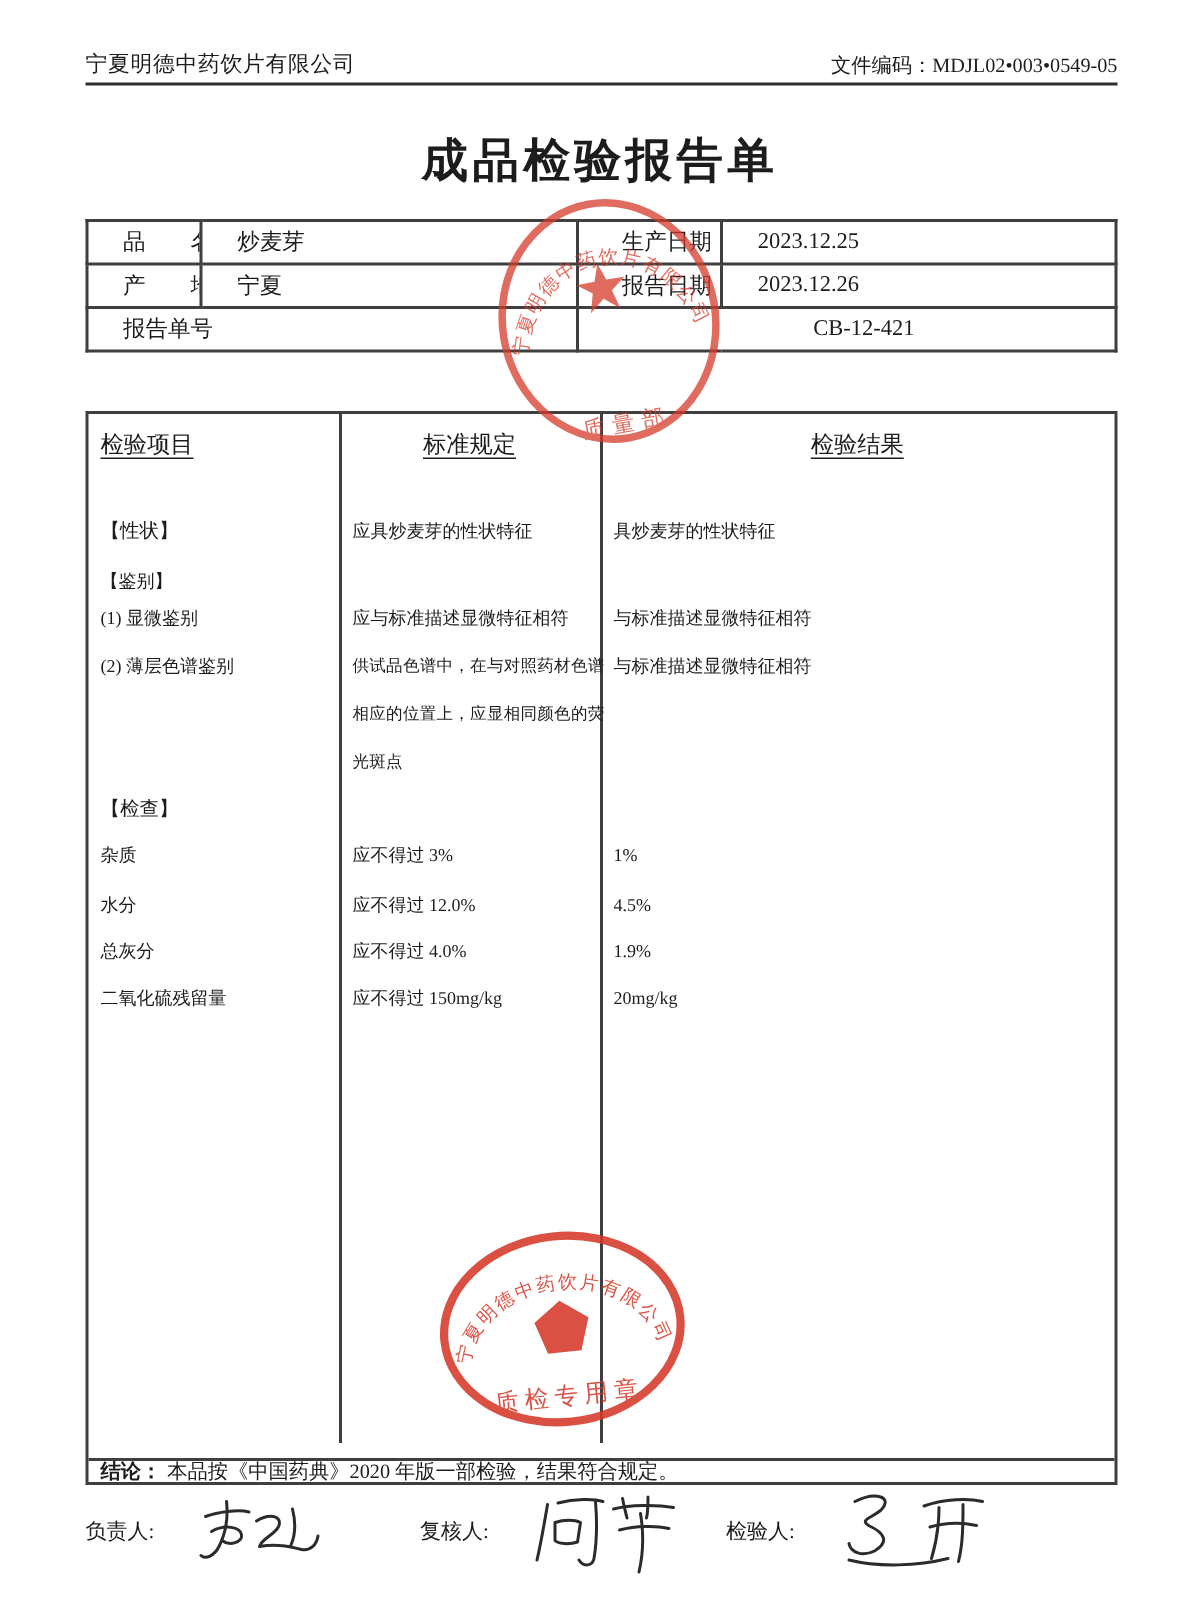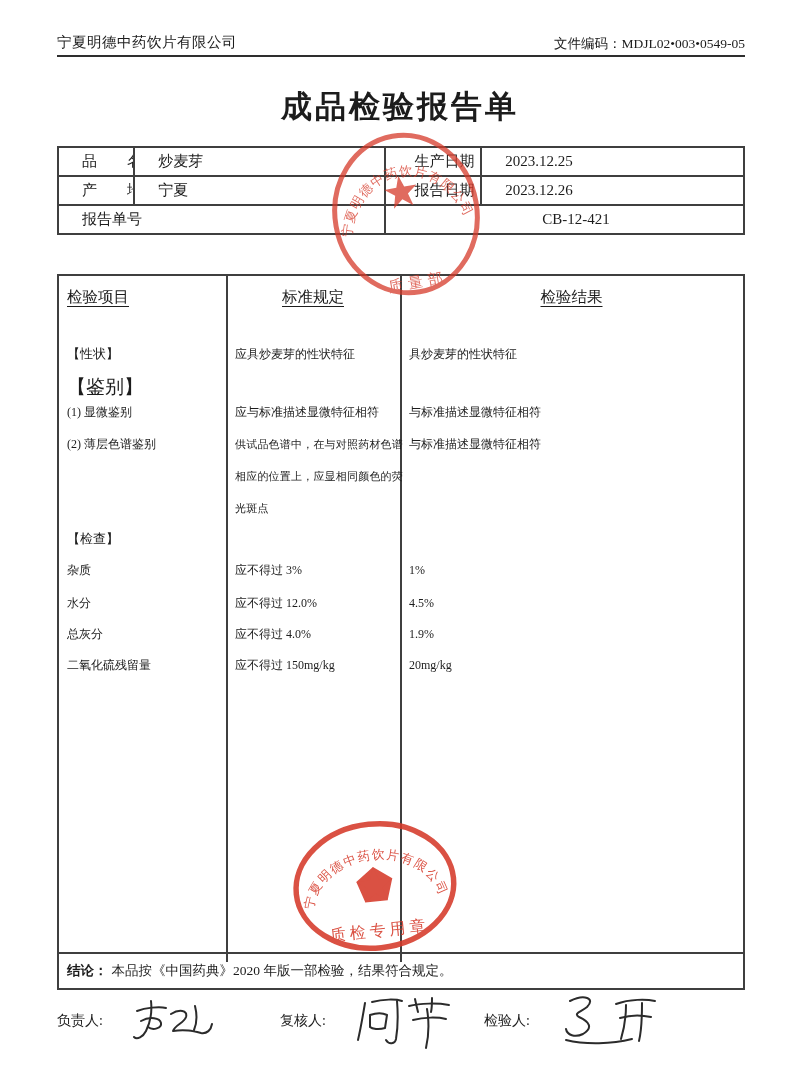--- a/index.html
+++ b/index.html
@@ -23,21 +23,21 @@
   
   .t2{left:57px;top:274px;width:684px;height:712px;border:2px solid #3f3f3f;}
   .vline{position:absolute;top:0;width:2px;height:686px;background:#3f3f3f;}
   .v1{left:167px;} .v2{left:341px;}
   .ln{position:absolute;white-space:nowrap;font-size:12px;line-height:16px;}
   .hd{font-size:15.5px;text-decoration:underline;text-underline-offset:4px;}
   .c1{left:8px;} .c2{left:176px;} .c3{left:350px;}
   .hc2{left:167px;width:174px;text-align:center;}
   .hc3{left:341px;width:343px;text-align:center;}
   .wrapstd{position:absolute;left:176px;top:152px;width:168px;font-size:11px;line-height:32px;letter-spacing:0.2px;white-space:normal;}
-  .concl{position:absolute;left:0;bottom:0;width:100%;height:36px;border-top:2px solid #3f3f3f;
+  .concl{position:absolute;left:0;bottom:0;width:100%;height:16px;border-top:2px solid #3f3f3f;
          font-size:13.5px;display:flex;align-items:center;padding-left:8px;box-sizing:border-box;white-space:nowrap;}
   .concl b{margin-right:4px;}
   
   .stamp{pointer-events:none;}
   .stamp-top{left:330px;top:128px;width:152px;height:172px;transform:rotate(-10deg);opacity:0.75;}
   .stamp-bottom{left:291px;top:819px;width:168px;height:136px;transform:rotate(-6deg);opacity:0.88;}
   
   .sigrow-label{top:1012px;font-size:14px;white-space:nowrap;}
   .sig{stroke:#2b2b2b;stroke-width:2;fill:none;stroke-linecap:round;stroke-linejoin:round;}
 </style>
@@ -83,21 +83,21 @@
     <div class="vline v2"></div>
 
     <div class="ln hd c1" style="top:13px">检验项目</div>
     <div class="ln hd hc2" style="top:13px">标准规定</div>
     <div class="ln hd hc3" style="top:13px">检验结果</div>
 
     <div class="ln c1" style="top:70px;font-size:13px">【性状】</div>
     <div class="ln c2" style="top:70px">应具炒麦芽的性状特征</div>
     <div class="ln c3" style="top:70px">具炒麦芽的性状特征</div>
 
-    <div class="ln c1" style="top:103px;font-size:19px">【鉴别】</div>
+    <div class="ln c1" style="top:103px;font-size:12px">【鉴别】</div>
 
     <div class="ln c1" style="top:128px">(1) 显微鉴别</div>
     <div class="ln c2" style="top:128px">应与标准描述显微特征相符</div>
     <div class="ln c3" style="top:128px">与标准描述显微特征相符</div>
 
     <div class="ln c1" style="top:160px">(2) 薄层色谱鉴别</div>
     <div class="wrapstd">供试品色谱中，在与对照药材色谱相应的位置上，应显相同颜色的荧光斑点</div>
     <div class="ln c3" style="top:160px">与标准描述显微特征相符</div>
 
     <div class="ln c1" style="top:255px;font-size:13px">【检查】</div>

